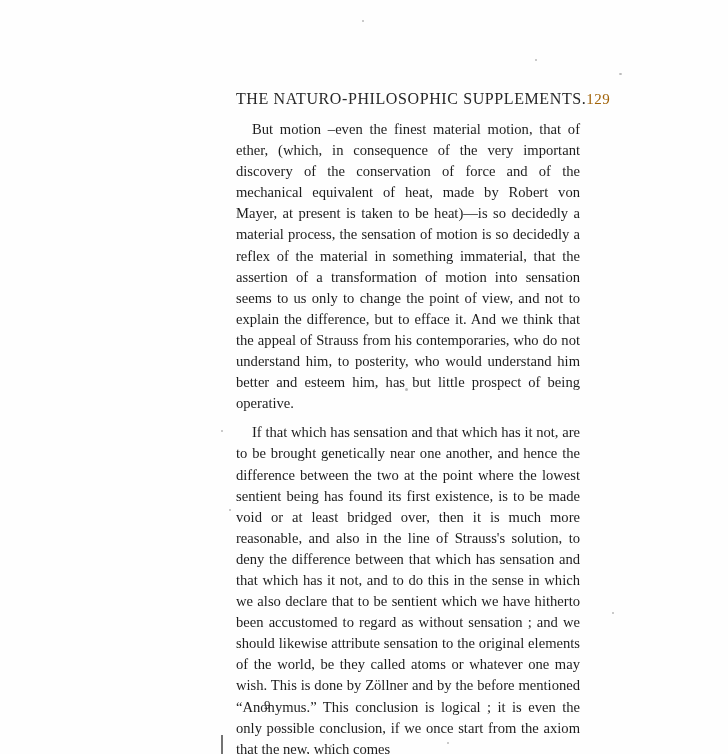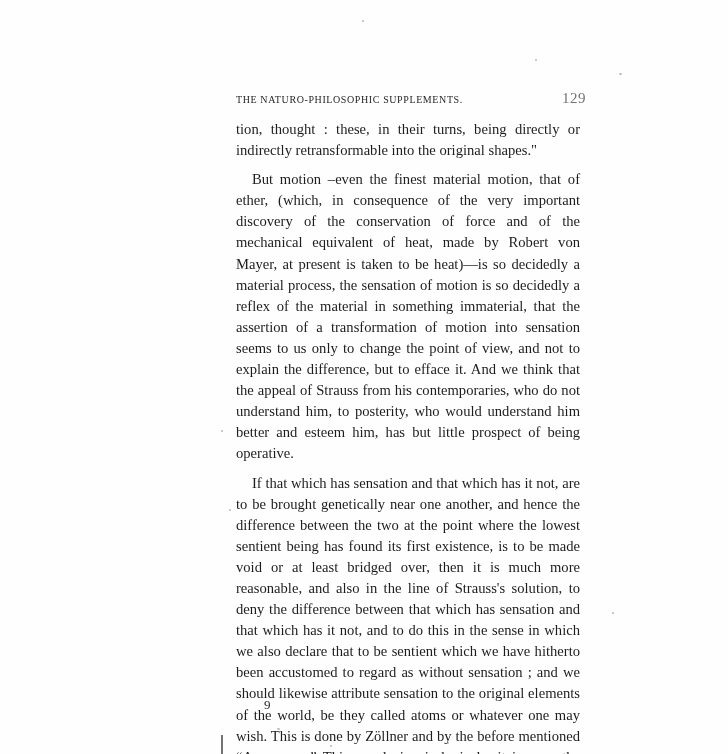--- a/index.html
+++ b/index.html
@@ -33,29 +33,29 @@
     position: absolute;
     left: 236px;
     top: 90px;
     width: 350px;
     display: flex;
     justify-content: space-between;
     align-items: baseline;
     font-variant: small-caps;
   }
   .running-title {
-    font-size: 10px;
+    font-size: 16px;
     letter-spacing: 0.6px;
     font-variant: small-caps;
     color: #262626;
     white-space: nowrap;
   }
   .folio {
     font-size: 15px;
-    color: #737373;
+    color: #a16207;
     font-family: "Liberation Serif", serif;
     letter-spacing: 0.5px;
   }
   .textblock {
     position: absolute;
     left: 236px;
     top: 119px;
     width: 344px;
   }
   .para {
@@ -103,21 +103,20 @@
   <div class="speck" style="left:447px; top:742px; width:2px; height:2px;"></div>
   <div class="speck" style="left:330px; top:745px; width:2px; height:2px;"></div>
   <div class="speck" style="left:612px; top:612px; width:2px; height:2px;"></div>
 
   <div class="header">
     <span class="running-title">THE NATURO-PHILOSOPHIC SUPPLEMENTS.</span>
     <span class="folio">129</span>
   </div>
 
   <div class="textblock">
-    <p class="para">tion, thought : these, in their turns, being directly or indirectly retransformable into the original shapes."</p>
     <p class="para indent">But motion –even the finest material motion, that of ether, (which, in consequence of the very important discovery of the conservation of force and of the mechanical equivalent of heat, made by Robert von Mayer, at present is taken to be heat)—is so decidedly a material process, the sensation of motion is so decidedly a reflex of the material in something immaterial, that the assertion of a transformation of motion into sensation seems to us only to change the point of view, and not to explain the difference, but to efface it.  And we think that the appeal of Strauss from his contemporaries, who do not understand him, to posterity, who would understand him better and esteem him, has but little prospect of being operative.</p>
     <p class="para indent">If that which has sensation and that which has it not, are to be brought genetically near one another, and hence the difference between the two at the point where the lowest sentient being has found its first existence, is to be made void or at least bridged over, then it is much more reasonable, and also in the line of Strauss's solution, to deny the difference between that which has sensation and that which has it not, and to do this in the sense in which we also declare that to be sentient which we have hitherto been accustomed to regard as without sensation ; and we should likewise attribute sensation to the original elements of the world, be they called atoms or whatever one may wish.  This is done by Zöllner and by the before mentioned “Anonymus.”  This conclusion is logical ; it is even the only possible conclusion, if we once start from the axiom that the new, which comes</p>
   </div>
 
   <div class="signature">9</div>
 
   <div class="fold-line"></div>
 </div>
 
 </body></html>

